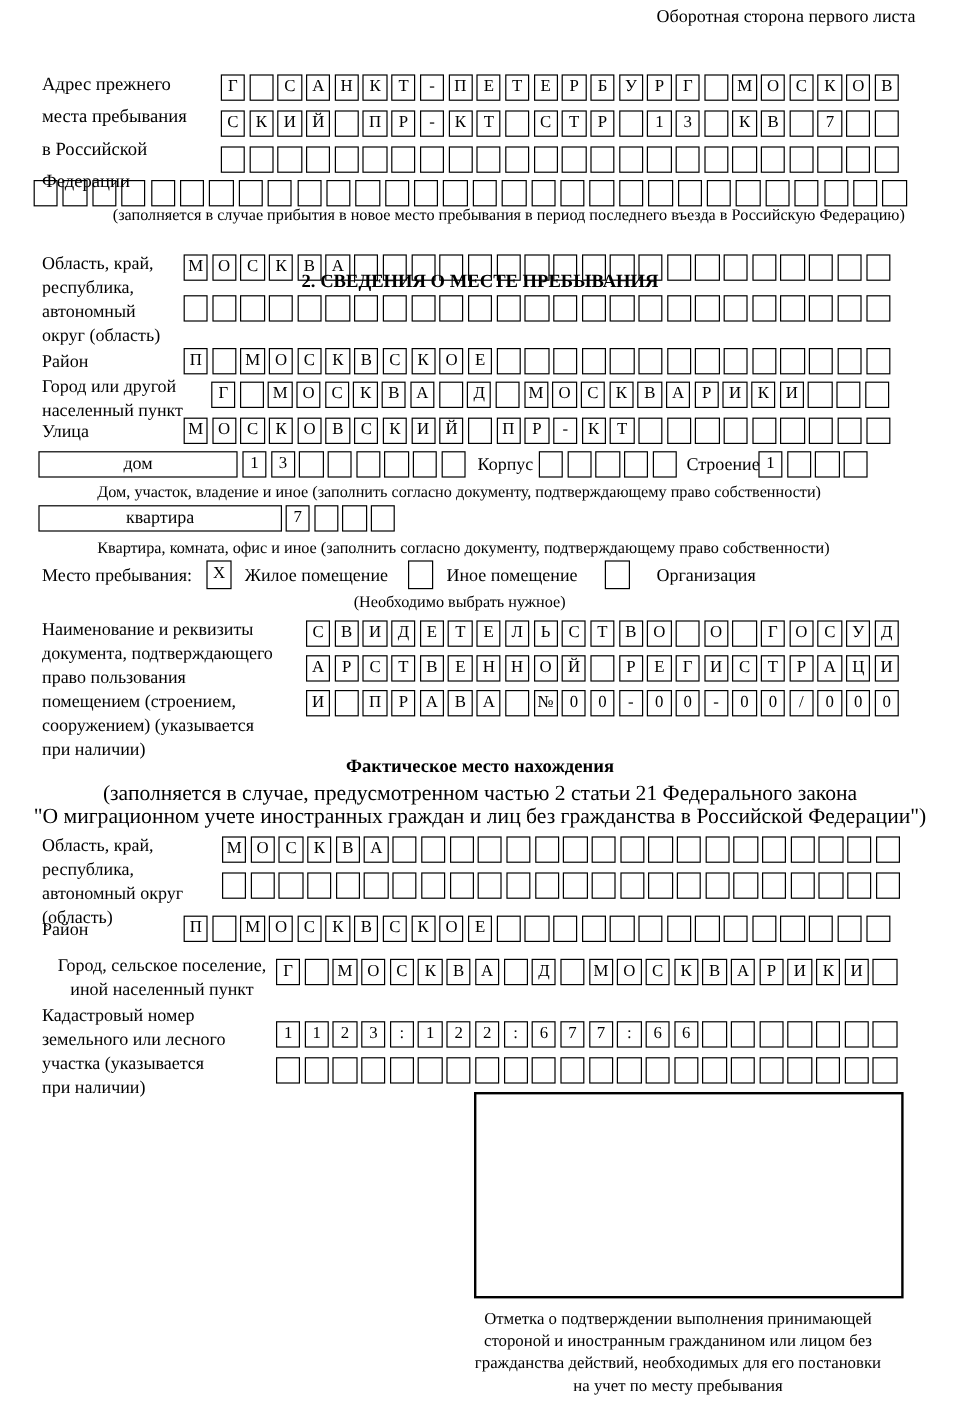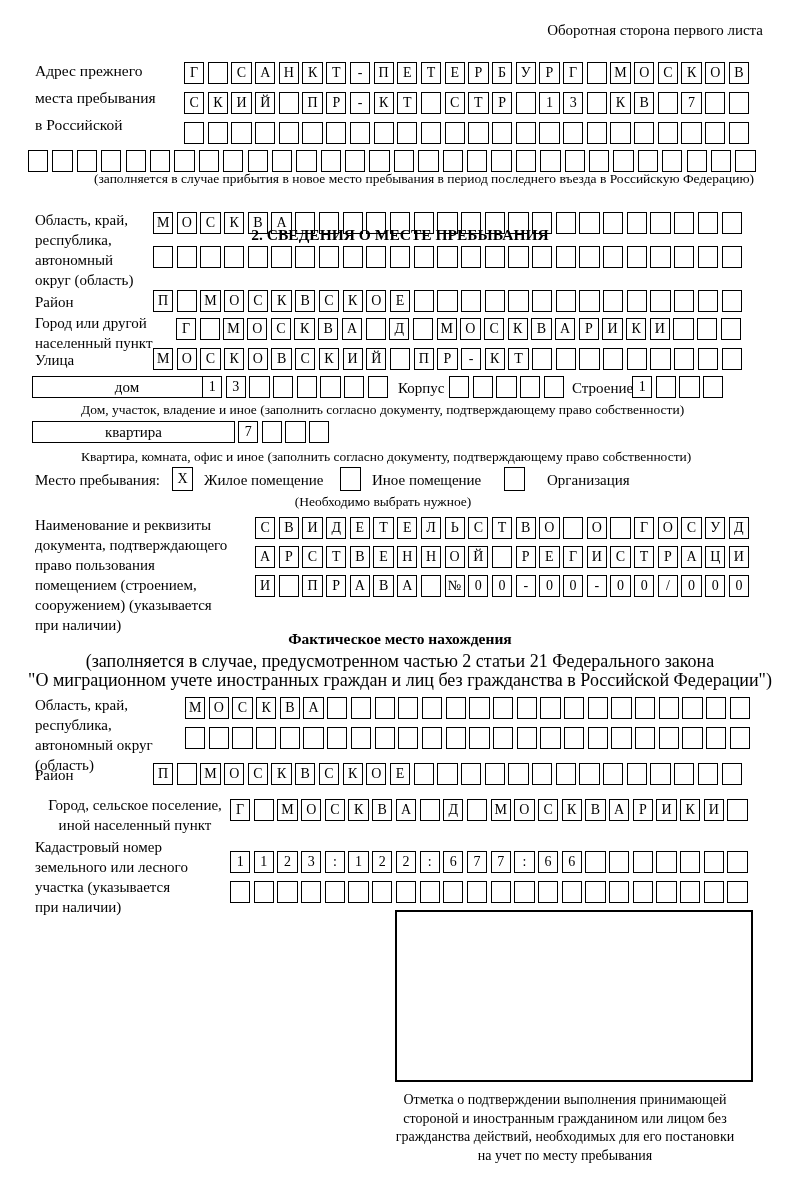--- a/index.html
+++ b/index.html
@@ -30,26 +30,27 @@
   }
   .stamp{border:2px solid #000;box-sizing:border-box;background:#fff;}
   .stampnote{font-size:14px;line-height:18.5px;text-align:center;}
   .notesm{font-size:18px;}
 </style>
 </head>
 <body>
 
 <div id="page">
 
-  <div class="abs lbl" style="top:20px;right:37px;">Оборотная сторона первого листа</div>
+  <div class="abs lbl" style="top:4px;right:37px;">Оборотная сторона первого листа</div>
 
   <div class="abs lbl-wide" style="left:35px;top:57px;width:160px;">
       <div>Адрес прежнего</div>
       <div>места пребывания</div>
       <div>в Российской</div>
+      <div>Федерации</div>
     </div>
   <div class="abs cells" style="left:184px;top:62px;">
       <div class="cell">Г</div>
       <div class="cell"></div>
       <div class="cell">С</div>
       <div class="cell">А</div>
       <div class="cell">Н</div>
       <div class="cell">К</div>
       <div class="cell">Т</div>
       <div class="cell">-</div>
@@ -301,21 +302,21 @@
       <div class="cell"></div>
       <div class="cell"></div>
       <div class="cell"></div>
       <div class="cell"></div>
       <div class="cell"></div>
       <div class="cell"></div>
       <div class="cell"></div>
       <div class="cell"></div>
     </div>
 
-  <div class="abs bigbox" style="left:32px;top:376px;width:190px;">дом</div>
+  <div class="abs bigbox" style="left:32px;top:376px;width:166px;">дом</div>
   <div class="abs cells" style="left:202px;top:376px;">
       <div class="cell">1</div>
       <div class="cell">3</div>
       <div class="cell"></div>
       <div class="cell"></div>
       <div class="cell"></div>
       <div class="cell"></div>
       <div class="cell"></div>
       <div class="cell"></div>
     </div>

